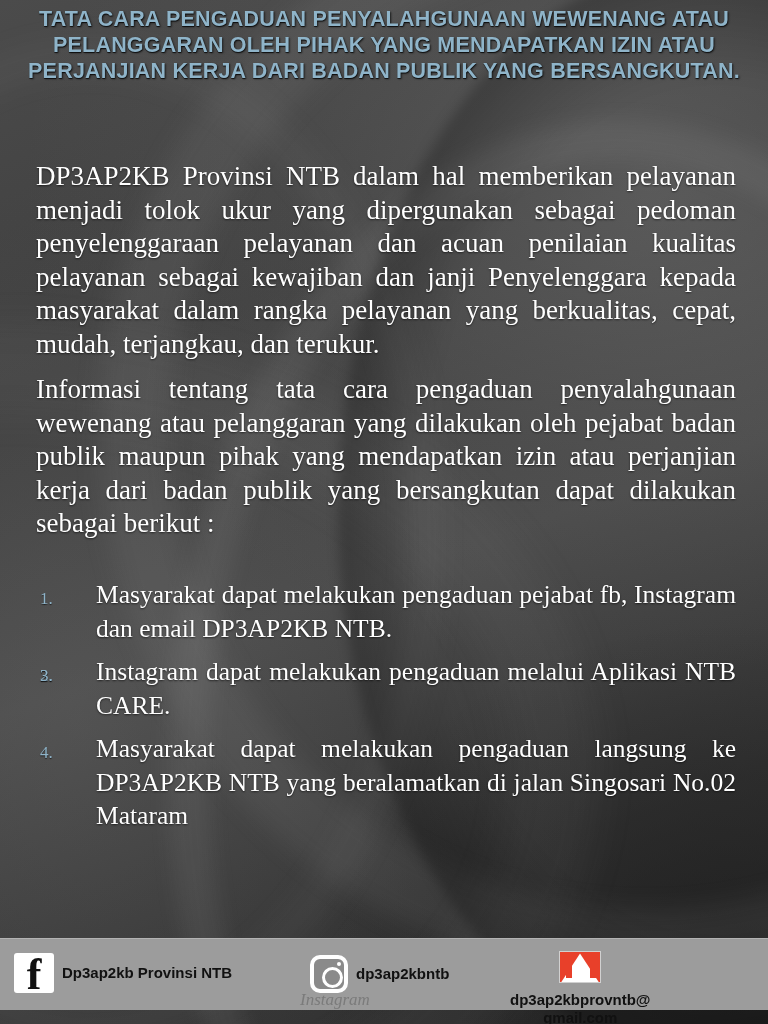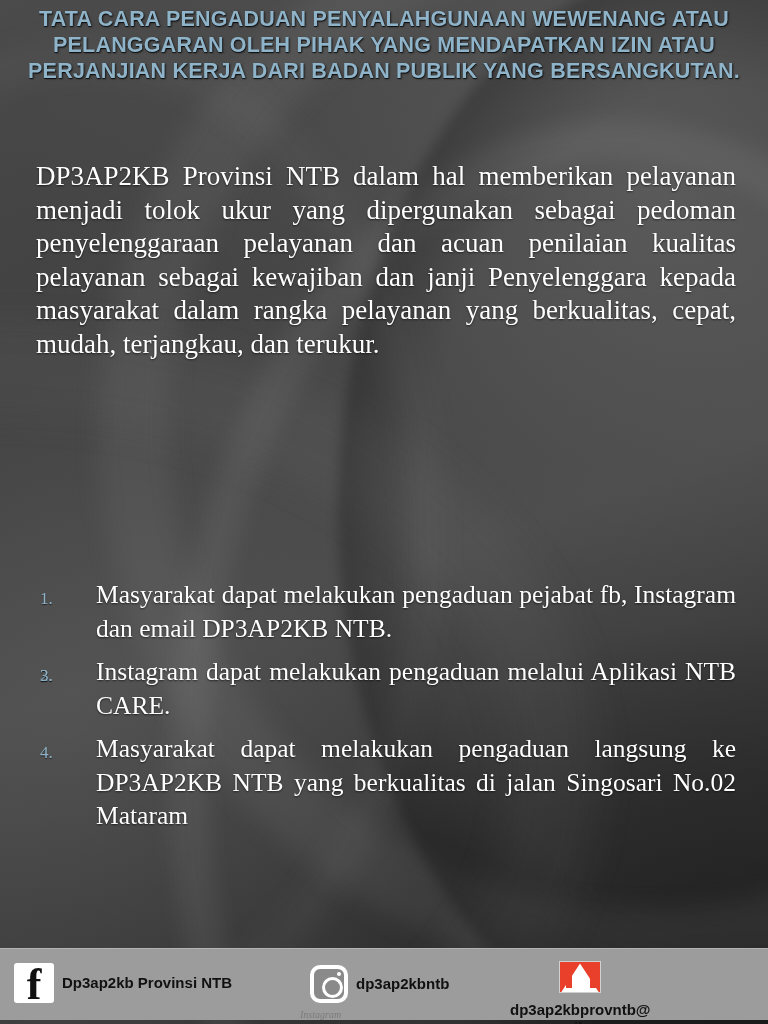--- a/index.html
+++ b/index.html
@@ -125,21 +125,21 @@
     text-align: left;
     font-size: 17px;
     color: #8fb4c9;
     text-shadow: 0 1px 1px rgba(0,0,0,0.6);
   }
 
   
   #footer {
     position: absolute;
     left: 0;
-    bottom: 4px;
+    bottom: 14px;
     width: 768px;
     height: 72px;
     background: #9c9c9c;
     border-top: 1px solid #b3b3b3;
     text-align: center;
   }
   .footer-item {
     position: absolute;
     display: flex;
     align-items: center;
@@ -201,21 +201,21 @@
     width: 4px; height: 4px;
     background: #ffffff;
     border-radius: 50%;
   }
   .ig-caption {
     position: absolute;
     left: 300px;
     bottom: 0px;
     font-family: "Liberation Serif", serif;
     font-style: italic;
-    font-size: 10px;
+    font-size: 17px;
     color: #7b7b7b;
   }
   
   .mail-icon {
     width: 42px; height: 32px;
     background: #ffffff;
     border: 1px solid #d0d0d0;
     position: relative;
     flex: 0 0 auto;
     overflow: hidden;
@@ -252,37 +252,38 @@
   <div class="swirl swirl-1"></div>
   <div class="swirl swirl-2"></div>
   <div class="swirl swirl-3"></div>
   <div class="swirl swirl-4"></div>
   <div class="dark-band"></div>
 
   <div id="title">TATA CARA PENGADUAN PENYALAHGUNAAN WEWENANG ATAU PELANGGARAN OLEH PIHAK YANG MENDAPATKAN IZIN ATAU PERJANJIAN KERJA DARI BADAN PUBLIK YANG BERSANGKUTAN.</div>
 
   <div id="content">
     <p class="para">DP3AP2KB Provinsi NTB dalam hal memberikan pelayanan menjadi tolok ukur yang dipergunakan sebagai pedoman penyelenggaraan pelayanan dan acuan penilaian kualitas pelayanan sebagai kewajiban dan janji Penyelenggara kepada masyarakat dalam rangka pelayanan yang berkualitas, cepat, mudah, terjangkau, dan terukur.</p>
+    <p class="para">Informasi tentang tata cara pengaduan penyalahgunaan wewenang atau pelanggaran yang dilakukan oleh pejabat badan publik maupun pihak yang mendapatkan izin atau perjanjian kerja dari badan publik yang bersangkutan  dapat dilakukan sebagai berikut :</p>
   </div>
 
   <ol id="numlist">
     <li>
       <span class="num">1.</span>
       <span>Masyarakat dapat melakukan pengaduan pejabat fb, Instagram dan email DP3AP2KB NTB.</span>
     </li>
     <li>
       <span class="num">2.</span>
     </li>
     <li>
       <span class="num">3.</span>
       <span>Instagram dapat melakukan pengaduan melalui Aplikasi NTB CARE.</span>
     </li>
     <li>
       <span class="num">4.</span>
-      <span>Masyarakat dapat melakukan pengaduan langsung ke DP3AP2KB NTB yang berkualitas di jalan Singosari No.02 Mataram</span>
+      <span>Masyarakat dapat melakukan pengaduan langsung ke DP3AP2KB NTB yang beralamatkan di jalan Singosari No.02 Mataram</span>
     </li>
   </ol>
 
   <div id="footer">
 
     <div class="footer-item fb-item">
       <span class="fb-icon"></span>
       <span class="footer-text">Dp3ap2kb Provinsi NTB</span>
     </div>
 

